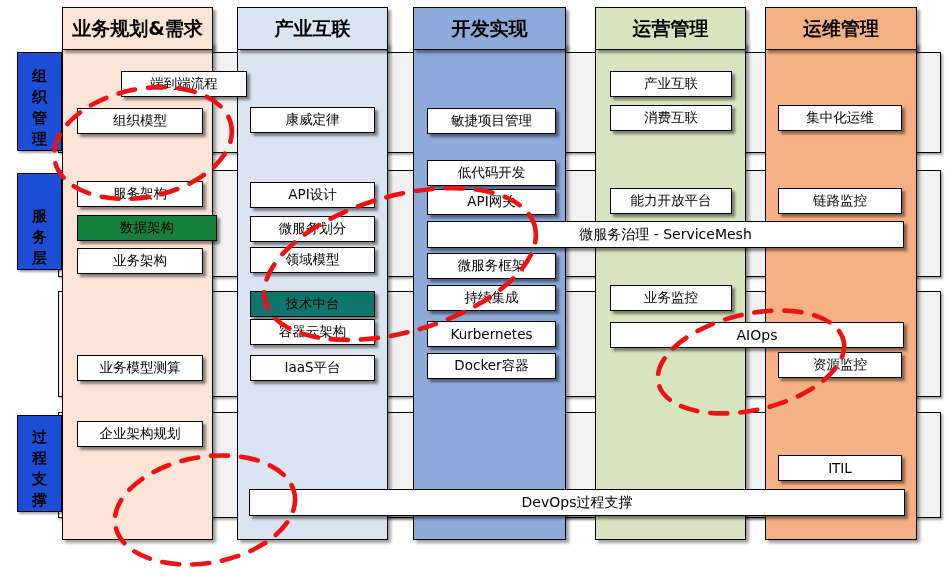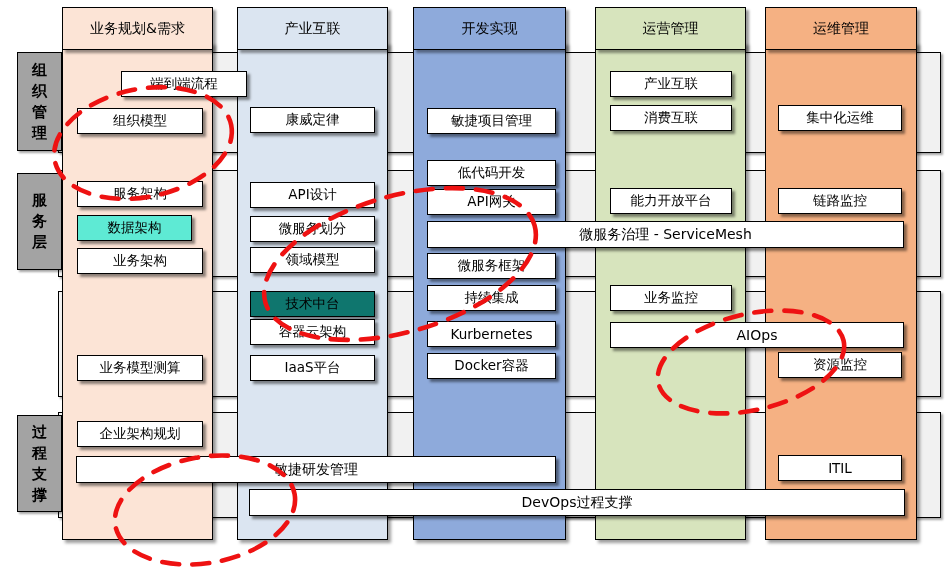--- a/index.html
+++ b/index.html
@@ -6,38 +6,38 @@
   .canvas {
     position:relative; width:948px; height:576px; background:#ffffff;
     font-family:"DejaVu Sans","Liberation Sans",sans-serif; overflow:hidden;
     color:#000;
   }
   .band {
     position:absolute; background:#f1f1f1; border:1.5px solid #000;
     box-shadow:2px 2px 2px rgba(0,0,0,0.35); box-sizing:border-box;
   }
   .rlabel {
-    position:absolute; background:#a3a3a3; border:1.5px solid #000;
+    position:absolute; background:#1d4ed8; border:1.5px solid #000;
     box-shadow:2px 2px 2px rgba(0,0,0,0.35); box-sizing:border-box;
-    display:flex; align-items:center; justify-content:center;
+    display:flex; align-items:flex-end; justify-content:center;
     font-weight:bold; font-size:15px;
   }
   .rlabel span {
     display:block; width:1.05em; word-break:break-all;
     line-height:1.4; text-align:center;
   }
   .col-body {
     position:absolute; border:1.8px solid #000; box-sizing:border-box;
     box-shadow:3px 3px 3px rgba(0,0,0,0.38);
   }
   .col-header {
     position:absolute; border:1.8px solid #000; box-sizing:border-box;
     box-shadow:2.5px 2.5px 2.5px rgba(0,0,0,0.4);
     display:flex; align-items:center; justify-content:center;
-    font-weight:normal; font-size:14px; white-space:nowrap;
+    font-weight:bold; font-size:19px; white-space:nowrap;
   }
   .mbox, .sbox {
     position:absolute; background:#ffffff; border:1.6px solid #000;
     box-sizing:border-box; box-shadow:2.5px 2.5px 2.5px rgba(0,0,0,0.45);
     display:flex; align-items:center; justify-content:center;
     font-size:13.5px; white-space:nowrap; z-index:2;
   }
   .sbox { font-size:14px; }
   svg.anno { position:absolute; left:0; top:0; z-index:3; pointer-events:none; }
 </style>
@@ -56,21 +56,21 @@
       <span>服务层</span>
     </div>
     <div class="rlabel" style="left: 17px; top: 415px; width: 45px; height: 97px; z-index: 1;">
       <span>过程支撑</span>
     </div>
     <div class="col-body" style="left: 62px; top: 42px; width: 151px; height: 498px; background: rgb(252, 228, 214); z-index: 1;"></div>
     <div class="col-header" style="left: 62px; top: 7px; width: 151px; height: 43px; background: rgb(252, 228, 214); z-index: 1;">业务规划&amp;需求</div>
     <div class="mbox" style="left: 77px; top: 71px; width: 126px; height: 26px; background: rgb(255, 255, 255); margin-left: 44px;">端到端流程</div>
     <div class="mbox" style="left: 77px; top: 108px; width: 126px; height: 26px; background: rgb(255, 255, 255);">组织模型</div>
     <div class="mbox" style="left: 77px; top: 181px; width: 126px; height: 26px; background: rgb(255, 255, 255);">服务架构</div>
-    <div class="mbox" style="left: 77px; top: 215px; width: 115px; height: 26px; background: #5eead4;">数据架构</div>
+    <div class="mbox" style="left: 77px; top: 215px; width: 140px; height: 26px; background: #15803d;">数据架构</div>
     <div class="mbox" style="left: 77px; top: 248px; width: 126px; height: 26px; background: rgb(255, 255, 255);">业务架构</div>
     <div class="mbox" style="left: 77px; top: 355px; width: 126px; height: 26px; background: rgb(255, 255, 255);">业务模型测算</div>
     <div class="mbox" style="left: 77px; top: 421px; width: 126px; height: 26px; background: rgb(255, 255, 255);">企业架构规划</div>
     <div class="col-body" style="left: 237px; top: 42px; width: 151px; height: 498px; background: rgb(219, 229, 241); z-index: 1;"></div>
     <div class="col-header" style="left: 237px; top: 7px; width: 151px; height: 43px; background: rgb(219, 229, 241); z-index: 1;">产业互联</div>
     <div class="mbox" style="left: 250px; top: 107px; width: 125px; height: 26px; background: rgb(255, 255, 255);">康威定律</div>
     <div class="mbox" style="left: 250px; top: 182px; width: 125px; height: 26px; background: rgb(255, 255, 255);">API设计</div>
     <div class="mbox" style="left: 250px; top: 216px; width: 125px; height: 26px; background: rgb(255, 255, 255);">微服务划分</div>
     <div class="mbox" style="left: 250px; top: 247px; width: 125px; height: 26px; background: rgb(255, 255, 255);">领域模型</div>
     <div class="mbox" style="left: 250px; top: 291px; width: 125px; height: 26px; background: #0f766e;">技术中台</div>
@@ -92,21 +92,20 @@
     <div class="mbox" style="left: 610px; top: 188px; width: 122px; height: 26px; background: rgb(255, 255, 255);">能力开放平台</div>
     <div class="mbox" style="left: 610px; top: 285px; width: 122px; height: 26px; background: rgb(255, 255, 255);">业务监控</div>
     <div class="col-body" style="left: 765px; top: 42px; width: 152px; height: 498px; background: rgb(245, 177, 131); z-index: 1;"></div>
     <div class="col-header" style="left: 765px; top: 7px; width: 152px; height: 43px; background: rgb(245, 177, 131); z-index: 1;">运维管理</div>
     <div class="mbox" style="left: 778px; top: 105px; width: 124px; height: 26px; background: rgb(255, 255, 255);">集中化运维</div>
     <div class="mbox" style="left: 778px; top: 188px; width: 124px; height: 26px; background: rgb(255, 255, 255);">链路监控</div>
     <div class="mbox" style="left: 778px; top: 352px; width: 124px; height: 26px; background: rgb(255, 255, 255);">资源监控</div>
     <div class="mbox" style="left: 778px; top: 455px; width: 124px; height: 26px; background: rgb(255, 255, 255);">ITIL</div>
     <div class="sbox" style="left: 427px; top: 221px; width: 477px; height: 27px; background: rgb(255, 255, 255);">微服务治理 - ServiceMesh</div>
     <div class="sbox" style="left: 610px; top: 322px; width: 294px; height: 26px; background: rgb(255, 255, 255);">AIOps</div>
-    <div class="sbox" style="left: 76px; top: 456px; width: 480px; height: 27px; background: rgb(255, 255, 255);">敏捷研发管理</div>
     <div class="sbox" style="left: 249px; top: 489px; width: 656px; height: 27px; background: rgb(255, 255, 255);">DevOps过程支撑</div>
     <svg class="anno" width="948" height="576">
       <ellipse cx="143" cy="143" rx="90" ry="54" transform="rotate(-11.5 143 143)" fill="none" stroke="#ee1212" stroke-width="4.6" stroke-dasharray="17 13" stroke-linecap="round"></ellipse>
       <ellipse cx="400" cy="264" rx="140" ry="68" transform="rotate(-16 400 264)" fill="none" stroke="#ee1212" stroke-width="4.6" stroke-dasharray="17 13" stroke-linecap="round"></ellipse>
       <ellipse cx="751" cy="362" rx="95" ry="48" transform="rotate(-13 751 362)" fill="none" stroke="#ee1212" stroke-width="4.6" stroke-dasharray="17 13" stroke-linecap="round"></ellipse>
       <ellipse cx="205" cy="510" rx="91" ry="53" transform="rotate(-10 205 510)" fill="none" stroke="#ee1212" stroke-width="4.6" stroke-dasharray="17 13" stroke-linecap="round"></ellipse>
     </svg>
   </div>
 
 </body></html>

